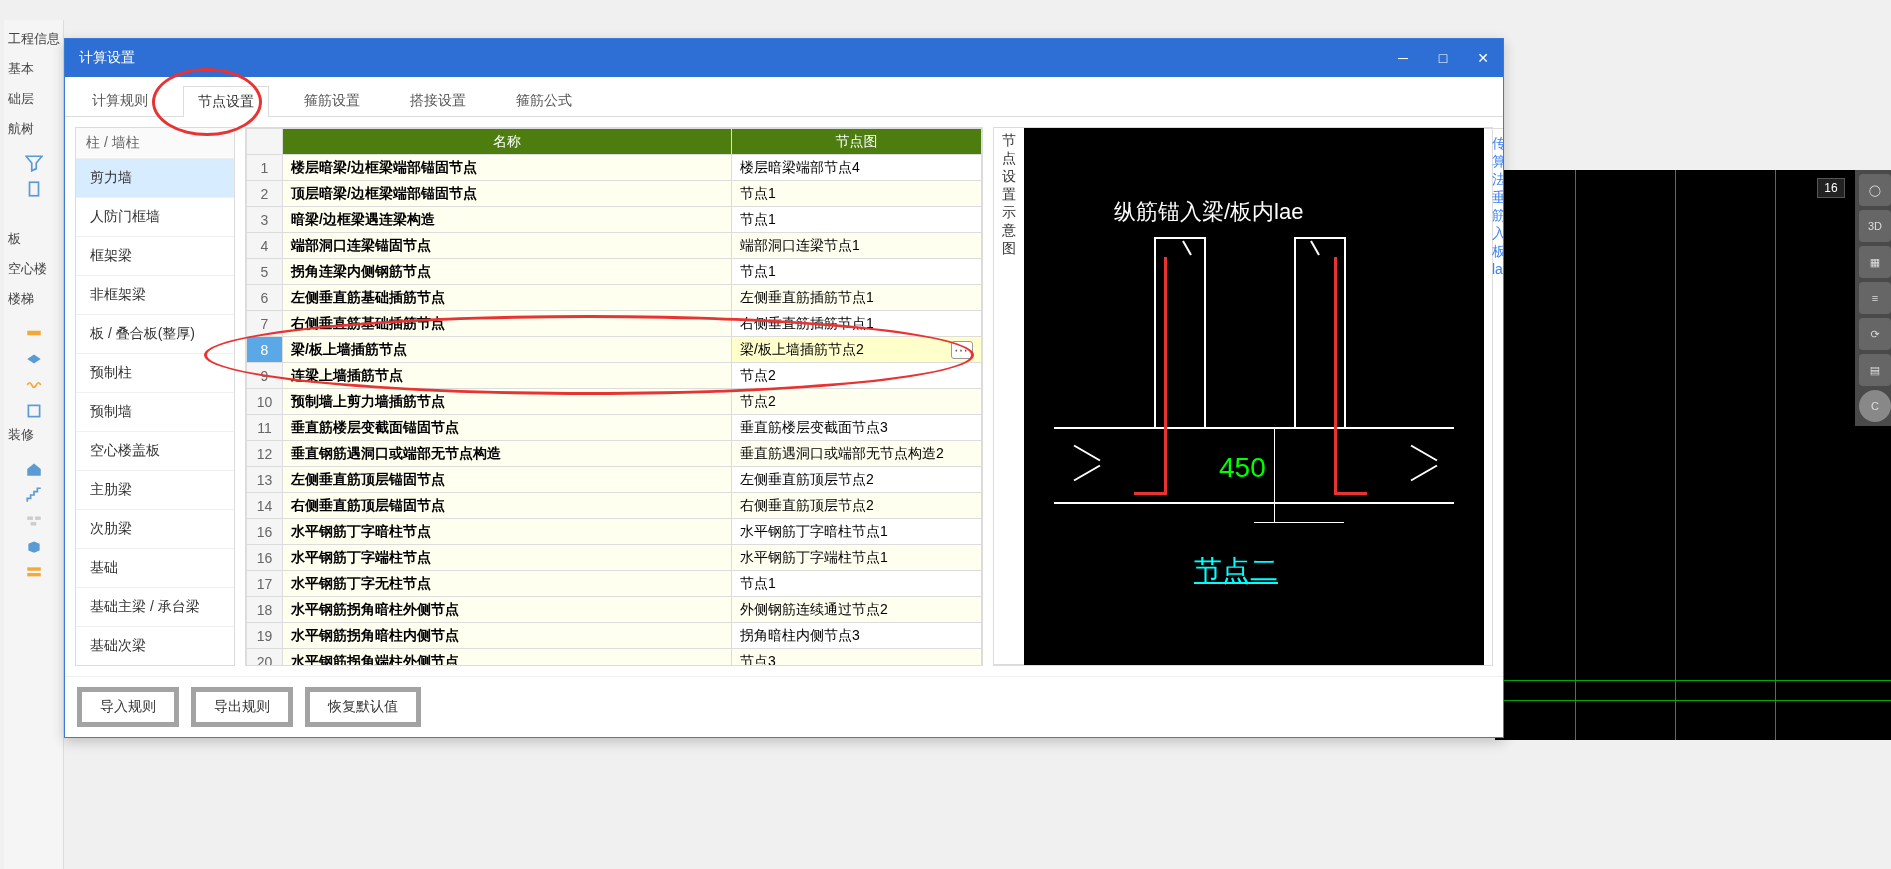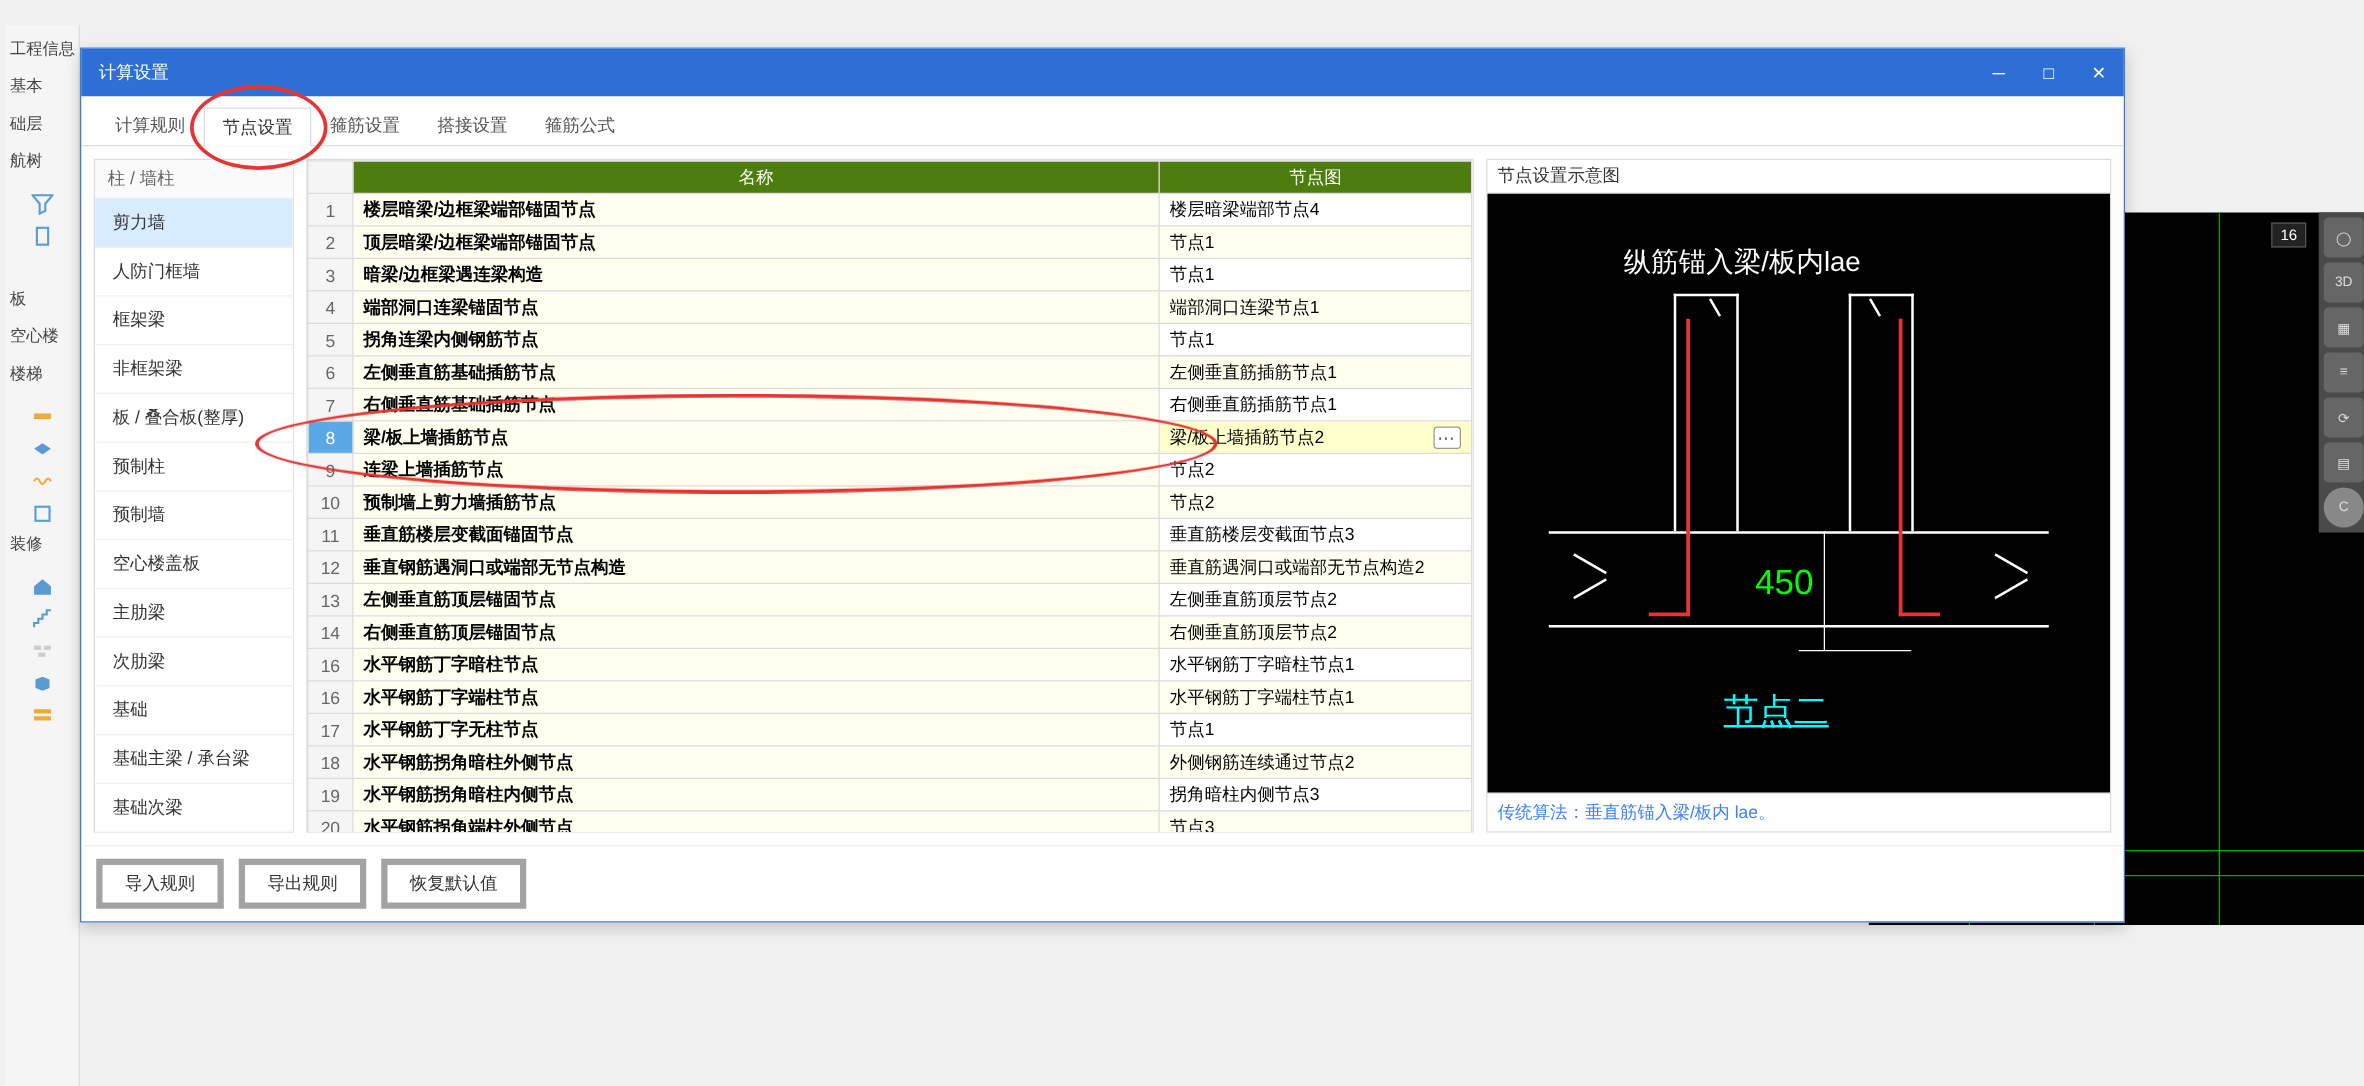--- a/index.html
+++ b/index.html
@@ -7,26 +7,26 @@
 
 .app-bg { position: absolute; left: 4px; top: 0; width: 100%; height: 100%; display: flex; margin-top: 20px; }
 
 
 .left-strip { width: 60px; background: #f5f5f5; border-right: 1px solid #ddd; padding-top: 4px; }
 .left-strip .item { padding: 6px 4px; font-size: 13px; color: #444; cursor: pointer; white-space: nowrap; overflow: hidden; }
 .left-strip .icon-stack { display: flex; flex-direction: column; gap: 8px; padding-top: 10px; align-items: center; }
 .left-strip .mini-icon { width: 18px; height: 18px; }
 
 
-.dialog { position: absolute; left: 60px; top: 18px; width: 1636px; height: 700px; background: #fff; border: 1px solid #3a7bd5; box-shadow: 0 4px 12px rgba(0,0,0,.2); display: flex; flex-direction: column; }
+.dialog { position: absolute; left: 60px; top: 18px; width: 1440px; height: 700px; background: #fff; border: 1px solid #3a7bd5; box-shadow: 0 4px 12px rgba(0,0,0,.2); display: flex; flex-direction: column; }
 .dialog-titlebar { background: #2d6fd4; color: #fff; height: 38px; display: flex; align-items: center; padding-left: 14px; font-size: 16px; }
 .dialog-titlebar .spacer { flex: 1; }
 .dialog-titlebar .winbtn { width: 40px; height: 38px; display: flex; align-items: center; justify-content: center; color: #fff; cursor: pointer; }
 
-.tabs { display: flex; gap: 0; padding: 8px 12px 0 12px; border-bottom: 1px solid #dcdcdc; }
+.tabs { display: flex; gap: 20px; padding: 8px 12px 0 12px; border-bottom: 1px solid #dcdcdc; }
 .tab { padding: 6px 14px; color: #555; cursor: pointer; border: 1px solid transparent; border-bottom: none; }
 .tab.active { background: #fff; border-color: #dcdcdc; color: #333; position: relative; top: 1px; }
 
 .dialog-body { flex: 1; padding: 10px; display: flex; gap: 10px; overflow: hidden; }
 
 
 .cat-list { width: 160px; border: 1px solid #dcdcdc; background: #fff; overflow-y: auto; }
 .cat-list .cat-header { padding: 6px 10px; color: #666; background: #fafafa; border-bottom: 1px solid #eee; }
 .cat-list .cat-item { padding: 10px 14px; color: #333; cursor: pointer; border-bottom: 1px solid #f0f0f0; }
 .cat-list .cat-item.selected { background: #d8ecff; }
@@ -39,21 +39,21 @@
 th.col-num { background: #f5f5f5; color: #666; width: 36px; }
 td.rownum { background: #f5f5f5; color: #666; text-align: center; width: 36px; }
 tr.alt td:not(.rownum) { background: #fffff0; }
 tr td.name-col { background: #fffff0; font-weight: bold; }
 tr.selected td.rownum { background: #5aa9e6; color: #fff; }
 tr.selected td.node-col { background: #ffffcc; }
 .ellipsis-btn { float: right; width: 22px; height: 18px; border: 1px solid #999; border-radius: 3px; background: #fff; display: flex; align-items: center; justify-content: center; cursor: pointer; }
 .ellipsis-btn span { letter-spacing: 2px; color: #555; }
 
 
-.preview { width: 500px; border: 1px solid #dcdcdc; display: flex; flex-direction: column; }
+.preview { width: 500px; border: 1px solid #dcdcdc; display: flex; flex-direction: row; }
 .preview-title { padding: 4px 8px; border-bottom: 1px solid #dcdcdc; color: #333; }
 .preview-canvas { flex: 1; background: #000; display: flex; align-items: center; justify-content: center; position: relative; }
 .preview-footer { padding: 6px 8px; color: #3b82f6; border-top: 1px solid #dcdcdc; }
 
 
 .dialog-footer { padding: 10px 12px; border-top: 1px solid #eee; display: flex; gap: 12px; }
 .btn { padding: 6px 18px; border: 5px solid #a3a3a3; background: #fff; cursor: pointer; color: #333; }
 
 
 .cad-area { position: absolute; right: 0; top: 150px; width: 400px; height: 570px; background: #000; }

